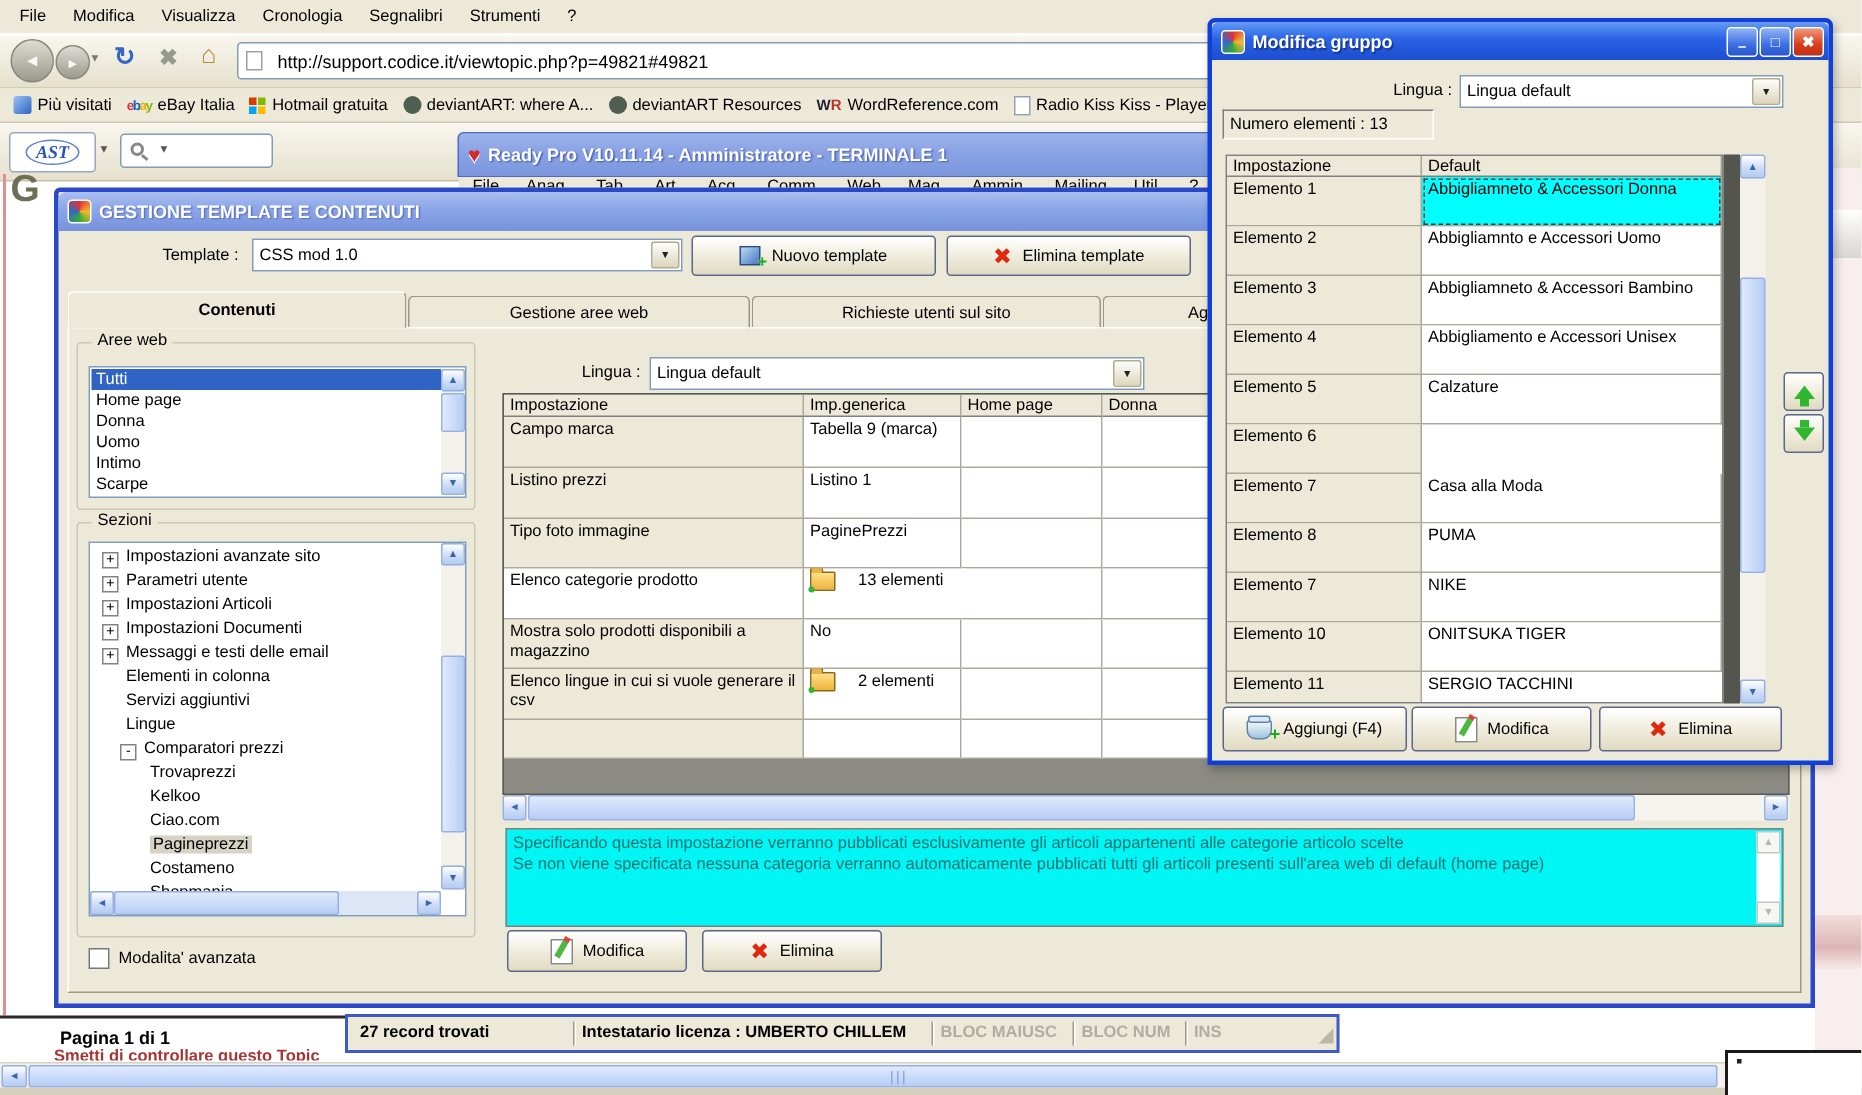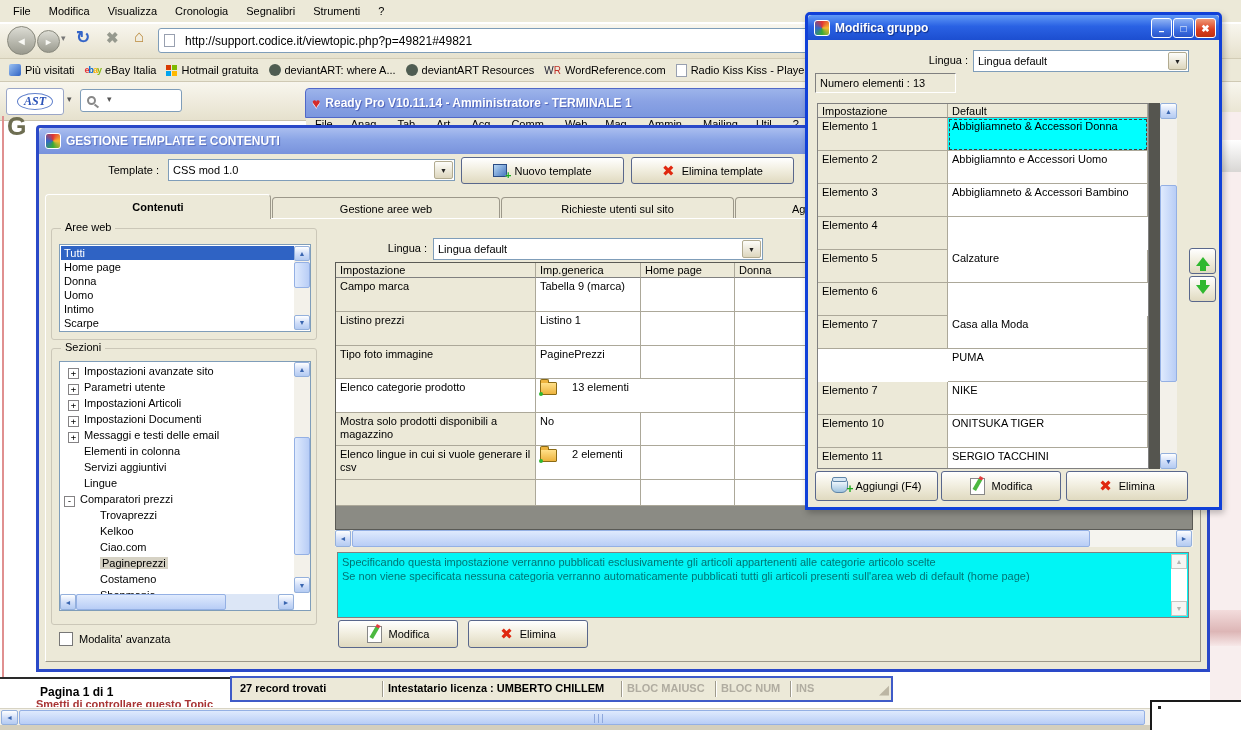--- a/index.html
+++ b/index.html
@@ -138,21 +138,21 @@
     </span>
   <span class="bmk">
       <span class="dev"></span>
       <span>deviantART: where A...</span>
     </span>
   <span class="bmk">
       <span class="dev"></span>
       <span>deviantART Resources</span>
     </span>
   <span class="bmk">
-      <span style="font-weight:normal;font-size:10px"><span style="color:#223">W</span><span style="color:#c03028">R</span></span>
+      <span style="font-weight:bold;font-size:10px"><span style="color:#223">W</span><span style="color:#c03028">R</span></span>
       <span>WordReference.com</span>
     </span>
   <span class="bmk">
       <span class="pgi"></span>
       <span>Radio Kiss Kiss - Player</span>
     </span>
   <span class="bmk">
       <span class="fold" style="vertical-align:0"></span>
     </span>
 </div>
@@ -244,21 +244,21 @@
   </div>
   <div class="abs sunken" style="left:20px;top:233px;width:252px;height:250px;overflow:hidden">
     <div class="ti" style="left:8px;top:2px"><span class="texp">+</span><span class="lbl">Impostazioni avanzate sito</span></div>
     <div class="ti" style="left:8px;top:18px"><span class="texp">+</span><span class="lbl">Parametri utente</span></div>
     <div class="ti" style="left:8px;top:34px"><span class="texp">+</span><span class="lbl">Impostazioni Articoli</span></div>
     <div class="ti" style="left:8px;top:50px"><span class="texp">+</span><span class="lbl">Impostazioni Documenti</span></div>
     <div class="ti" style="left:8px;top:66px"><span class="texp">+</span><span class="lbl">Messaggi e testi delle email</span></div>
     <div class="ti" style="left:24px;top:82px"><span class="lbl">Elementi in colonna</span></div>
     <div class="ti" style="left:24px;top:98px"><span class="lbl">Servizi aggiuntivi</span></div>
     <div class="ti" style="left:24px;top:114px"><span class="lbl">Lingue</span></div>
-    <div class="ti" style="left:4px;top:130px"><span class="texp">-</span><span class="lbl">Comparatori prezzi</span></div>
+    <div class="ti" style="left:20px;top:130px"><span class="texp">-</span><span class="lbl">Comparatori prezzi</span></div>
     <div class="ti" style="left:40px;top:146px"><span class="lbl">Trovaprezzi</span></div>
     <div class="ti" style="left:40px;top:162px"><span class="lbl">Kelkoo</span></div>
     <div class="ti" style="left:40px;top:178px"><span class="lbl">Ciao.com</span></div>
     <div class="ti sel" style="left:40px;top:194px"><span class="lbl">Pagineprezzi</span></div>
     <div class="ti" style="left:40px;top:210px"><span class="lbl">Costameno</span></div>
     <div class="ti" style="left:40px;top:226px"><span class="lbl">Shopmania</span></div>
     <div class="ti" style="left:24px;top:242px"><span class="lbl">Spese di trasporto</span></div>
     <div class="strack" style="left:234px;top:0;width:16px;height:231px">
       <div class="sbtn" style="left:0;top:0;width:16px;height:15px">
           <span>▲</span>
@@ -435,25 +435,27 @@
   <div class="abs" style="left:9px;top:88px;width:332px;height:366px;background:#fff;border:1px solid #808080;box-sizing:border-box;overflow:hidden">
     <div class="ghdr" style="left:0;top:0;width:130px;height:14px">Impostazione</div>
     <div class="ghdr" style="left:130px;top:0;width:200px;height:14px">Default</div>
     <div class="gc name" style="left:0;top:14px;width:130px;height:33px">Elemento 1</div>
     <div class="gc val" style="left:130px;top:14px;width:200px;height:33px;background:#00ffff;outline:1px dashed #404040;outline-offset:-2px">Abbigliamneto &amp; Accessori Donna</div>
     <div class="gc name" style="left:0;top:47px;width:130px;height:33px">Elemento 2</div>
     <div class="gc val" style="left:130px;top:47px;width:200px;height:33px">Abbigliamnto e Accessori Uomo</div>
     <div class="gc name" style="left:0;top:80px;width:130px;height:33px">Elemento 3</div>
     <div class="gc val" style="left:130px;top:80px;width:200px;height:33px">Abbigliamneto &amp; Accessori Bambino</div>
     <div class="gc name" style="left:0;top:113px;width:130px;height:33px">Elemento 4</div>
+    <div class="gc val" style="left:130px;top:113px;width:200px;height:33px">Abbigliamento e Accessori Unisex</div>
     <div class="gc name" style="left:0;top:146px;width:130px;height:33px">Elemento 5</div>
     <div class="gc val" style="left:130px;top:146px;width:200px;height:33px">Calzature</div>
     <div class="gc name" style="left:0;top:179px;width:130px;height:33px">Elemento 6</div>
     <div class="gc name" style="left:0;top:212px;width:130px;height:33px">Elemento 7</div>
     <div class="gc val" style="left:130px;top:212px;width:200px;height:33px">Casa alla Moda</div>
+    <div class="gc name" style="left:0;top:245px;width:130px;height:33px">Elemento 8</div>
     <div class="gc val" style="left:130px;top:245px;width:200px;height:33px">PUMA</div>
     <div class="gc name" style="left:0;top:278px;width:130px;height:33px">Elemento 7</div>
     <div class="gc val" style="left:130px;top:278px;width:200px;height:33px">NIKE</div>
     <div class="gc name" style="left:0;top:311px;width:130px;height:33px">Elemento 10</div>
     <div class="gc val" style="left:130px;top:311px;width:200px;height:33px">ONITSUKA TIGER</div>
     <div class="gc name" style="left:0;top:344px;width:130px;height:22px">Elemento 11</div>
     <div class="gc val" style="left:130px;top:344px;width:240px;height:22px">SERGIO TACCHINI</div>
   </div>
   <div class="abs" style="left:341px;top:88px;width:11px;height:366px;background:#55554f"></div>
   <div class="strack" style="left:352px;top:88px;width:17px;height:366px">

